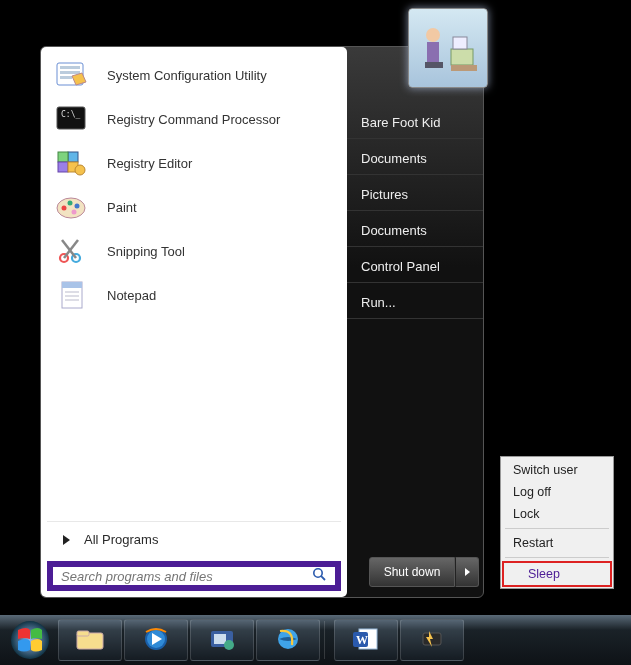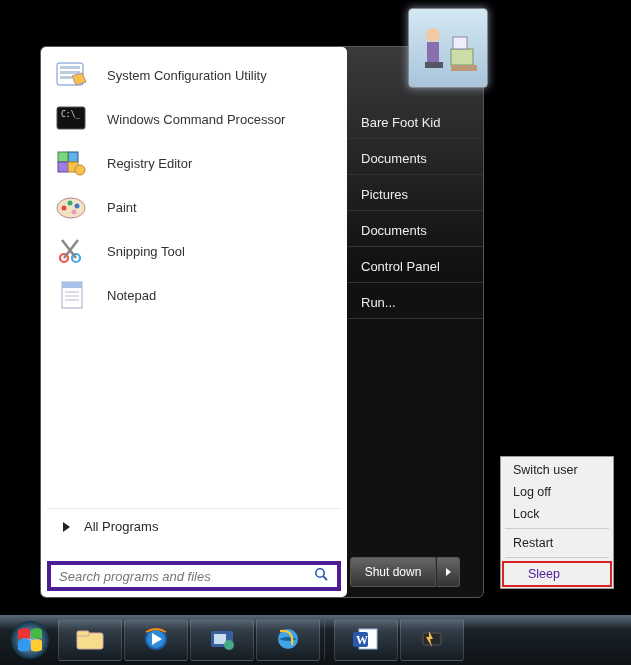--- a/index.html
+++ b/index.html
@@ -51,46 +51,46 @@
   }
   .all-programs span.arrow {
     border-left: 7px solid #222;
     border-top: 5px solid transparent;
     border-bottom: 5px solid transparent;
     width:0;height:0;
     margin-left:6px;
   }
   .all-programs .lbl { color:#2a2a2a; font-size:13px;}
   .search-box {
-    border:4px solid #4c1d95;
+    border:6px solid #4c1d95;
     height: 30px;
     display:flex;align-items:center;
     padding: 0 8px;
     background:#fff;
-    margin-top:17px;
+    margin-top:4px;
   }
   .search-box input {
     flex:1; border:none; outline:none;
     font-style:italic; color:#888; font-size:13px;
     background:transparent;
   }
   .search-icon { color:#2a5aad; font-size:15px; }
   .right-panel {
     flex:1; padding-top: 56px;
     color:#fff;
   }
   .right-item {
     padding: 12px 14px 8px;
     border-bottom: 1px solid #333;
     font-size:13px; color:#eee;
     cursor:default;
   }
   .shutdown-row {
     position:absolute;
-    bottom: 10px; left: 309px;
+    bottom: 10px; left: 328px;
     display:flex; gap:0;
   }
   .shutdown-btn {
     background: linear-gradient(180deg,#666,#333);
     color:#fff;
     border:1px solid #555;
     height: 30px;
     display:flex;align-items:center;justify-content:center;
     font-size:12px;
     cursor:default;
@@ -189,21 +189,21 @@
           </div>
           <div class="prog-label">System Configuration Utility</div>
         </div>
         <div class="program-item">
           <div class="prog-icon">
             <svg width="34" height="34">
               <rect x="3" y="5" width="28" height="22" rx="2" fill="#111" stroke="#555"></rect>
               <text x="7" y="15" fill="#ddd" font-size="8" font-family="monospace">C:\_</text>
             </svg>
           </div>
-          <div class="prog-label">Windows Command Processor</div>
+          <div class="prog-label">Registry Command Processor</div>
         </div>
         <div class="program-item">
           <div class="prog-icon">
             <svg width="34" height="34">
               <rect x="14" y="6" width="10" height="10" fill="#5fb5e8" stroke="#358"></rect>
               <rect x="4" y="6" width="10" height="10" fill="#7ed37e" stroke="#484"></rect>
               <rect x="4" y="16" width="10" height="10" fill="#9a7fe8" stroke="#64a"></rect>
               <rect x="14" y="16" width="10" height="10" fill="#f5c24d" stroke="#b83"></rect>
               <circle cx="26" cy="24" r="5" fill="#f5c24d" stroke="#b83"></circle>
             </svg>

